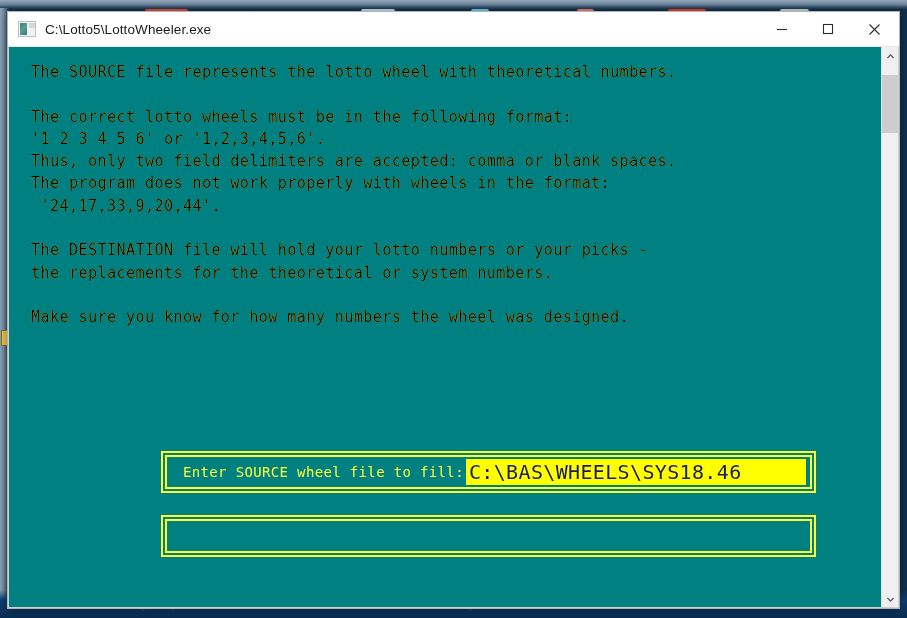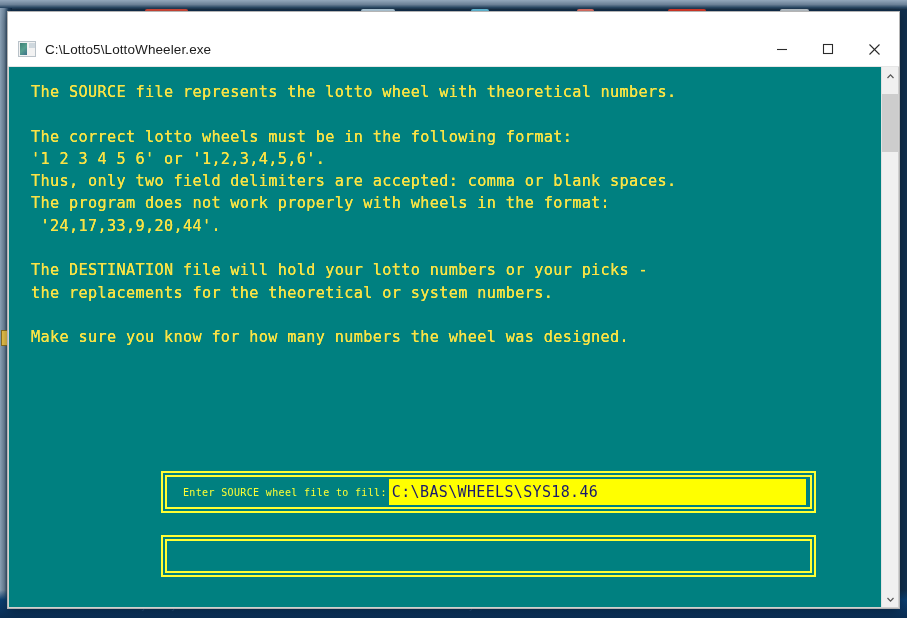--- a/index.html
+++ b/index.html
@@ -85,21 +85,20 @@
   }
 
   
   #titlebar {
     height: 34px;
     background: #ffffff;
     display: flex;
     align-items: center;
     flex: 0 0 auto;
     border-bottom: 1px solid #e6e6e6;
-    margin-top: 20px;
   }
   #title-icon {
     width: 18px;
     height: 16px;
     margin-left: 10px;
     margin-right: 9px;
     flex: 0 0 auto;
     position: relative;
     background: #f2f2f2;
     border: 1px solid #b9c2c9;
@@ -154,21 +153,21 @@
     position: relative;
     padding: 14px 0 0 22px;
     box-sizing: border-box;
     overflow: hidden;
   }
   pre#console-lines {
     margin: 0;
     font-family: "DejaVu Sans Mono", "Liberation Mono", monospace;
     font-size: 15.2px;
     line-height: 22.3px;
-    color: #fde047;
+    color: #000000;
     white-space: pre;
     letter-spacing: .35px;
     text-shadow: 0 0 0 #ffff33;
   }
 
   
   #box-group {
     position: absolute;
     left: 152px;
     top: 404px;
@@ -186,29 +185,29 @@
     border: 2px solid #ffff33;
     height: 34px;
     display: flex;
     align-items: center;
     box-sizing: border-box;
     padding-left: 16px;
     padding-right: 4px;
   }
   .box-label {
     font-family: "DejaVu Sans Mono", "Liberation Mono", monospace;
-    font-size: 10px;
+    font-size: 14px;
     color: #ffff33;
     letter-spacing: .35px;
     white-space: pre;
     flex: 0 0 auto;
   }
   .box-field {
     font-family: "DejaVu Sans Mono", "Liberation Mono", monospace;
-    font-size: 15px;
+    font-size: 20px;
     background: #ffff00;
     color: #1a1a6e;
     letter-spacing: .35px;
     white-space: pre;
     height: 26px;
     line-height: 26px;
     padding: 0 4px 0 3px;
     flex: 1 1 auto;
     margin-left: 2px;
     box-sizing: border-box;

